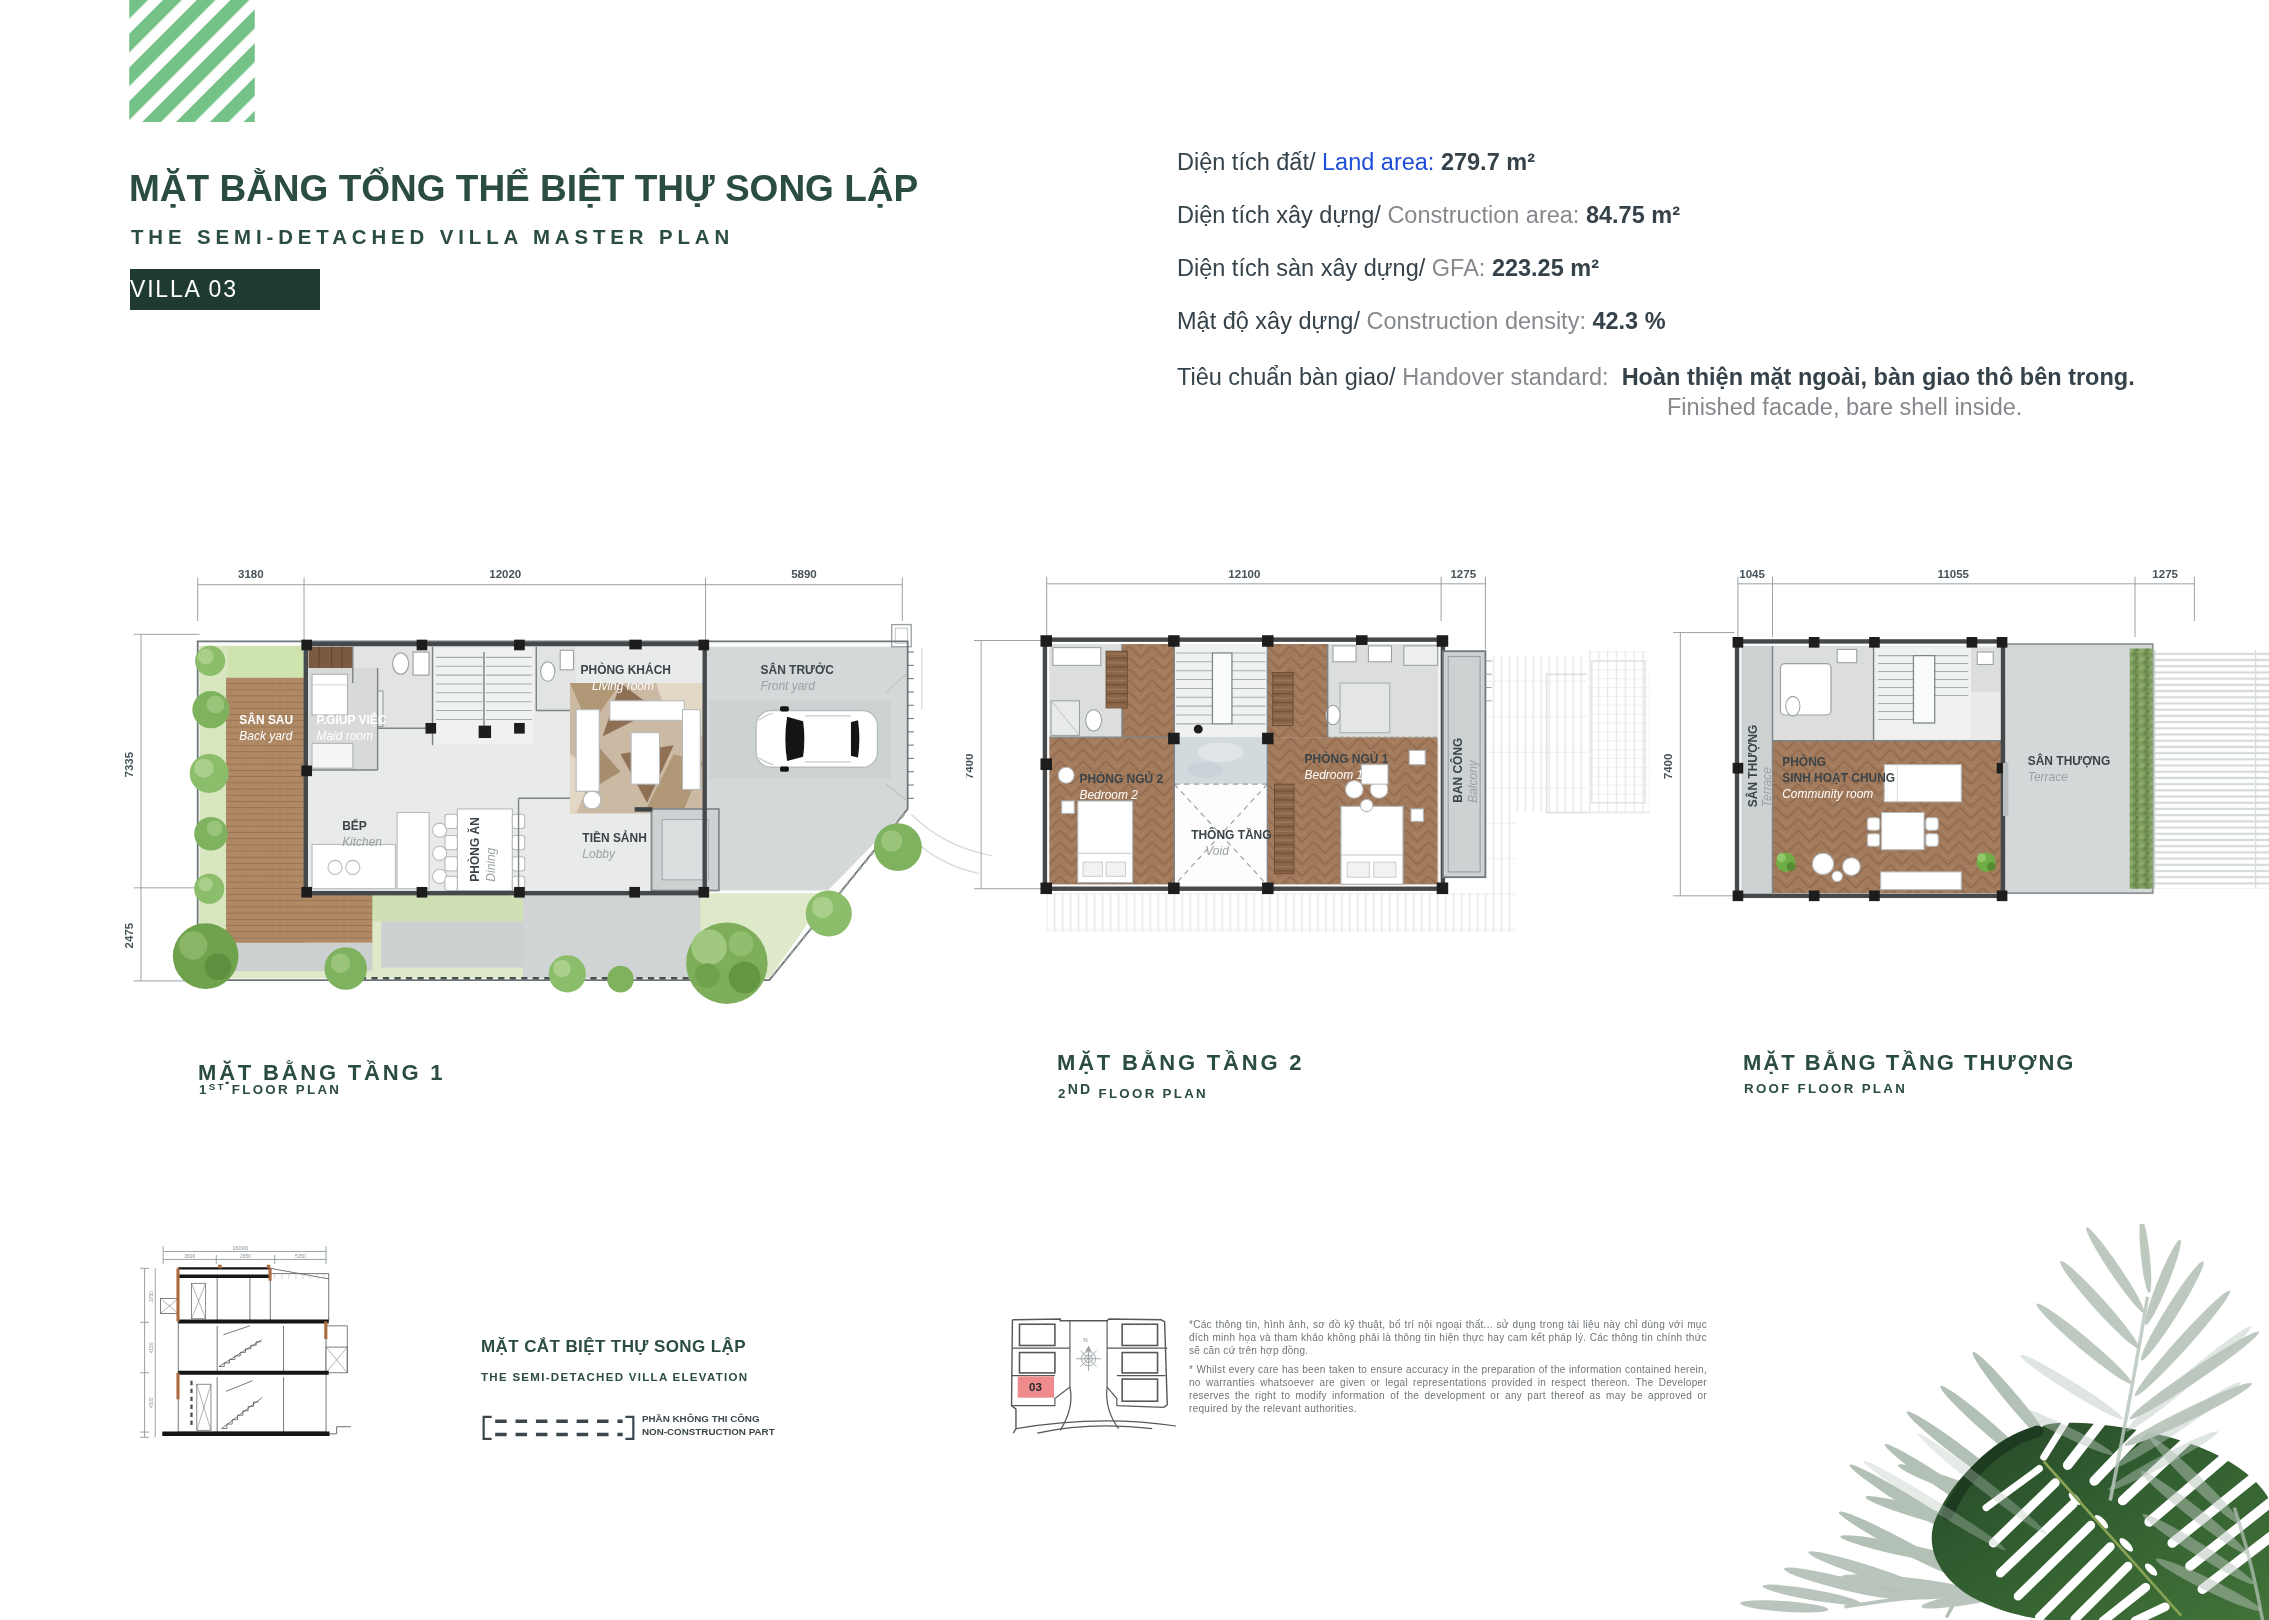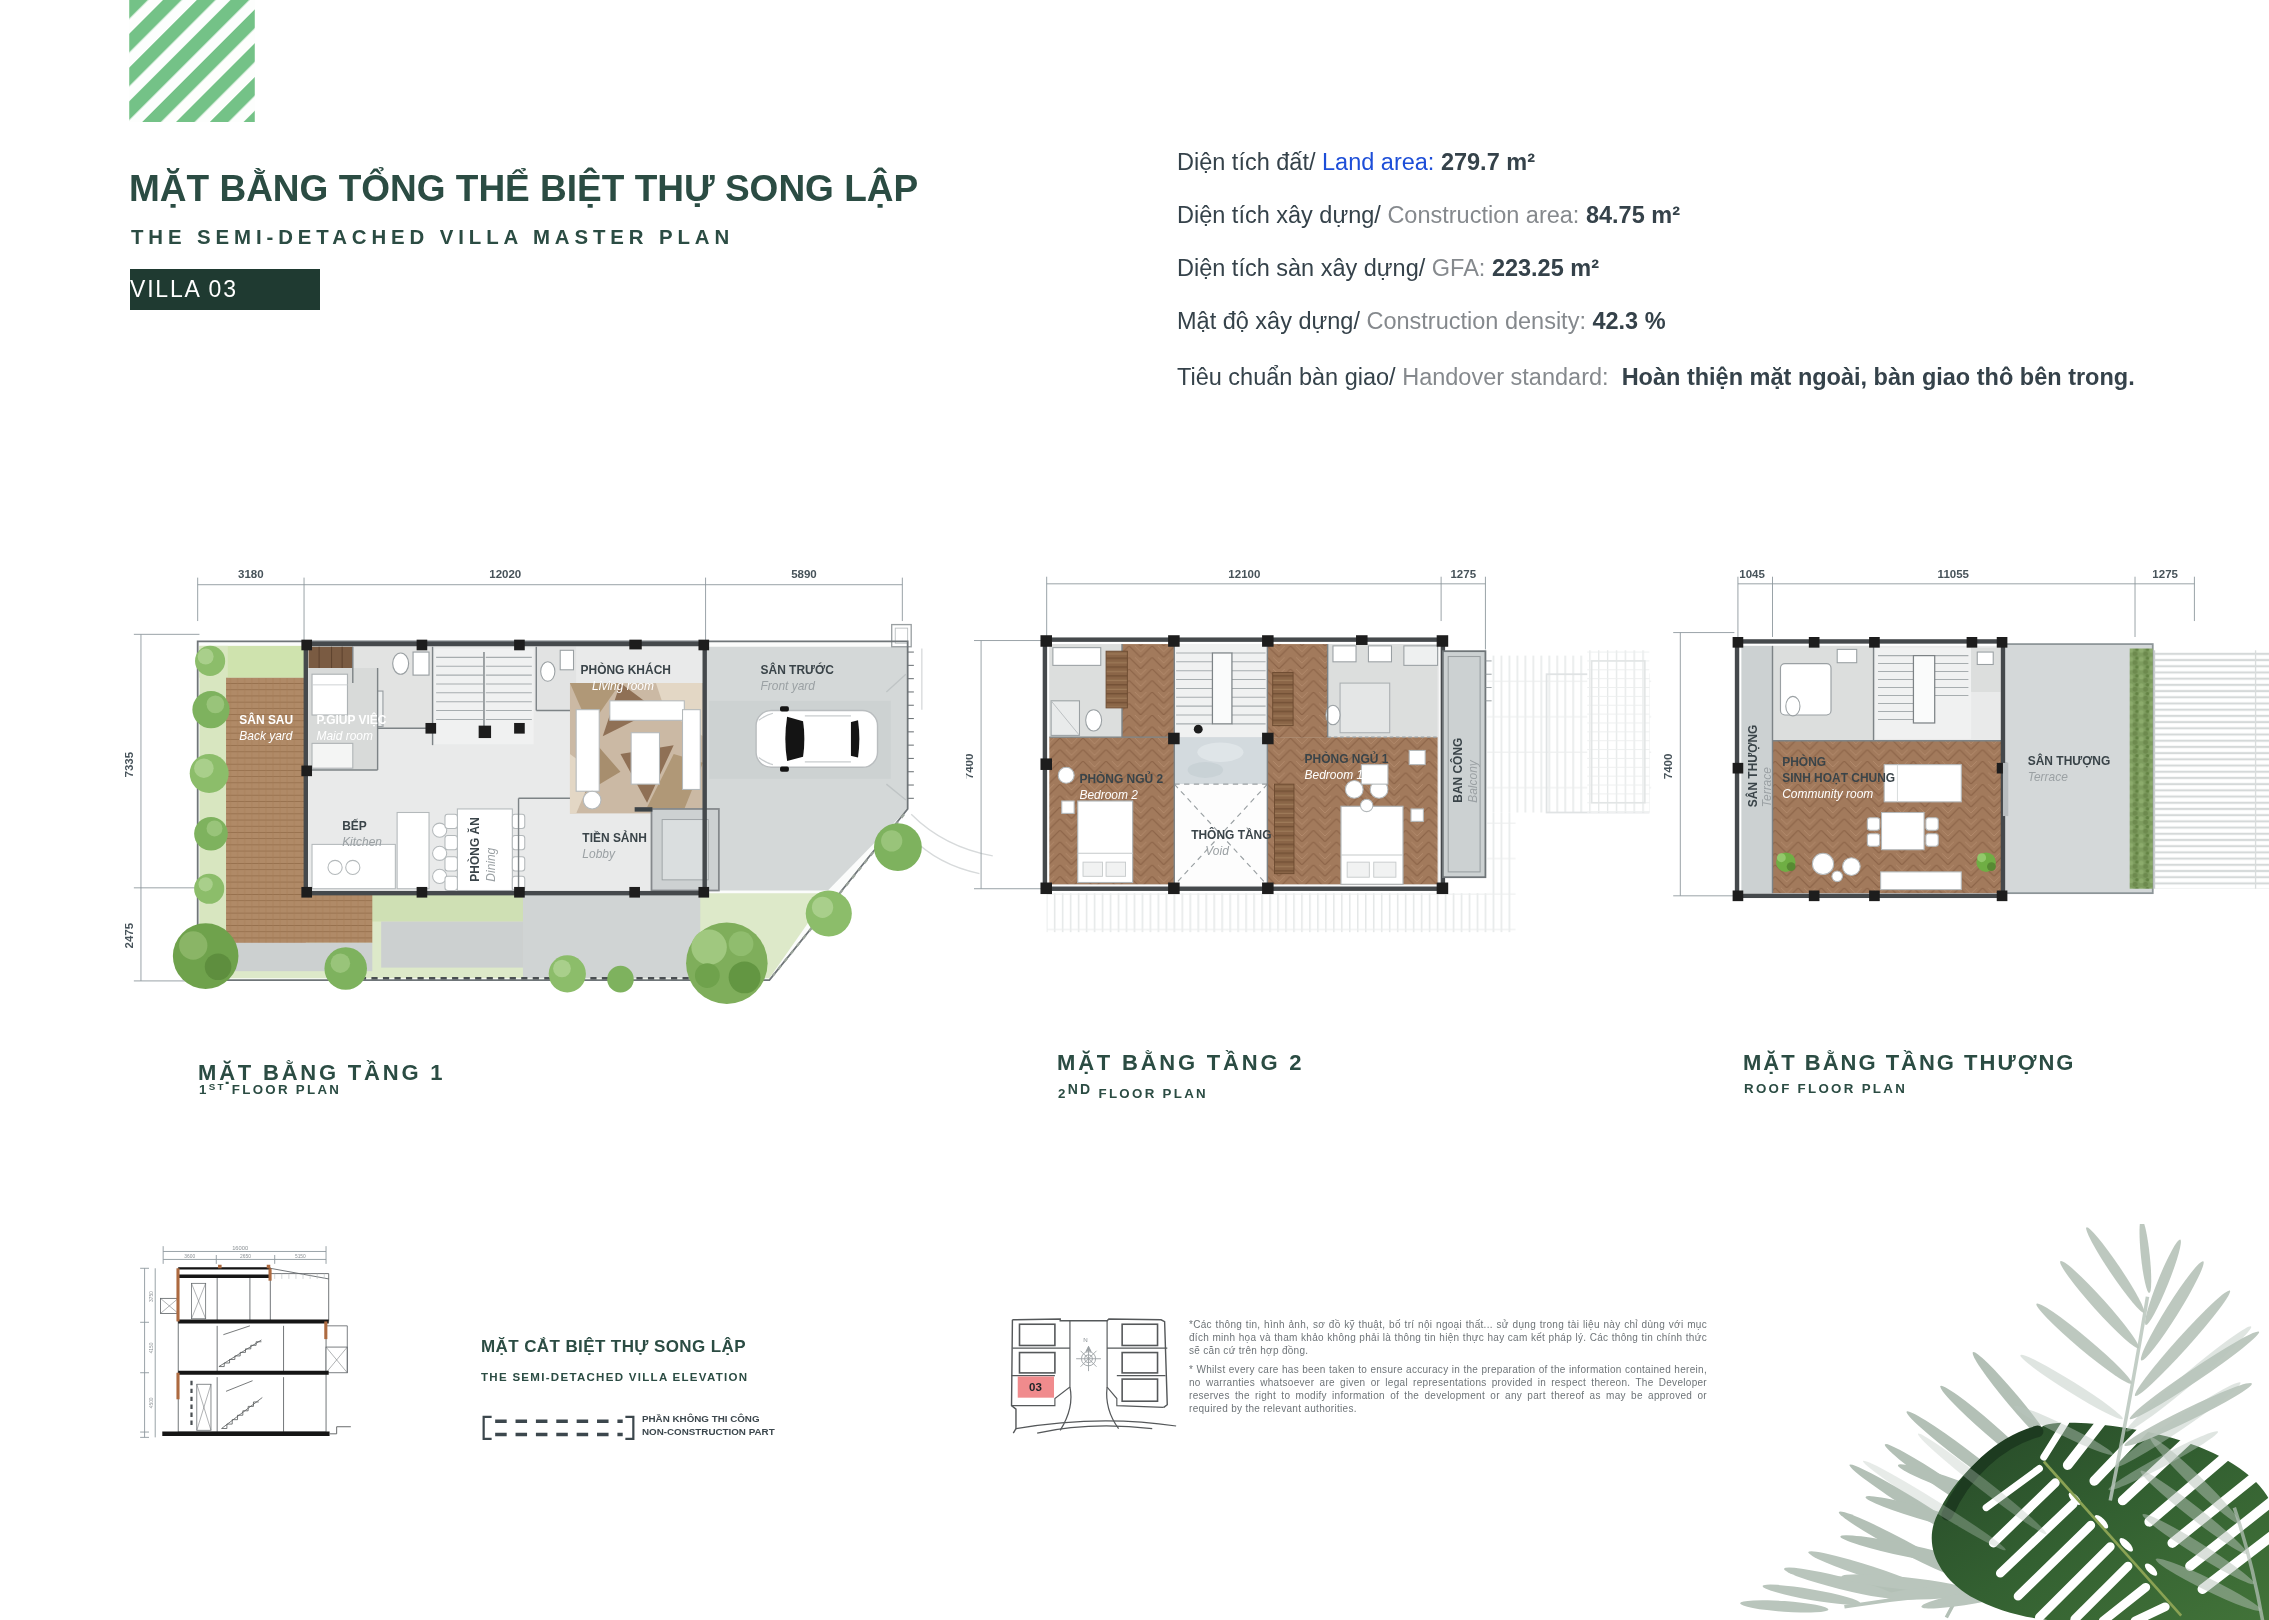--- a/index.html
+++ b/index.html
@@ -39,21 +39,21 @@
 
   <div style="height:53px;">Diện tích đất/ <span style="color:#1d4ed8;">Land area:</span> <b>279.7 m²</b></div>
 
   <div style="height:53px;">Diện tích xây dựng/ <span style="color:#85898d;">Construction area:</span> <b>84.75 m²</b></div>
 
   <div style="height:53px;">Diện tích sàn xây dựng/ <span style="color:#85898d;">GFA:</span> <b>223.25 m²</b></div>
 
   <div style="height:56px;">Mật độ xây dựng/ <span style="color:#85898d;">Construction density:</span> <b>42.3 %</b></div>
 
   <div>Tiêu chuẩn bàn giao/ <span style="color:#85898d;">Handover standard:</span>&nbsp; <b>Hoàn thiện mặt ngoài, bàn giao thô bên trong.</b><br>
-  </div>
+  <span style="display:inline-block;padding-left:490px;color:#85898d;line-height:32px;">Finished facade, bare shell inside.</span></div>
 </div>
 
 <svg id="plan1" class="abs" style="left:106px;top:559px;" width="896" height="585" viewBox="120 630 1010 660">
   <defs>
     <pattern id="deckp" width="8" height="7" patternUnits="userSpaceOnUse">
       <rect width="8" height="7" fill="#b08a67"></rect>
       <line x1="0" y1="0.5" x2="8" y2="0.5" stroke="#97714e" stroke-width="1"></line>
       <line x1="4" y1="0" x2="4" y2="7" stroke="#a37c58" stroke-width="0.6"></line>
     </pattern>
     <pattern id="ghost1" width="9" height="9" patternUnits="userSpaceOnUse">

